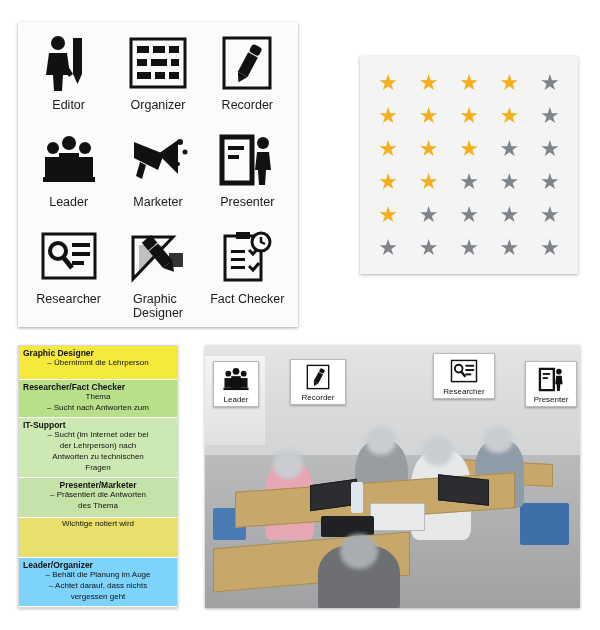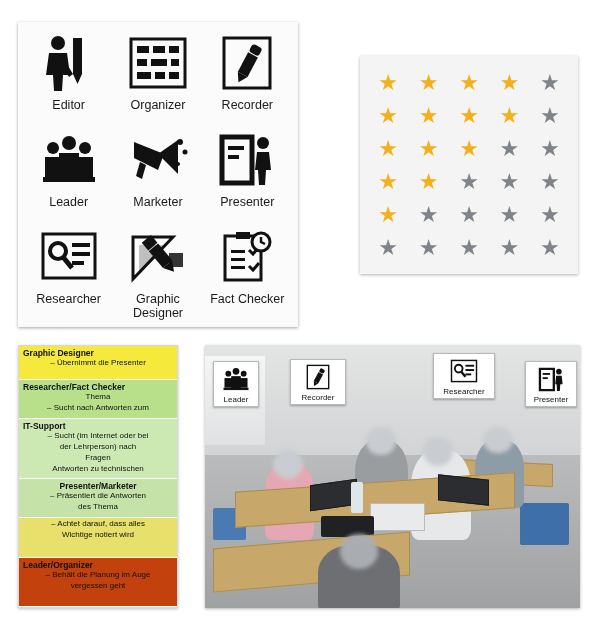--- a/index.html
+++ b/index.html
@@ -50,21 +50,21 @@
     height: 62px;
     display: flex;
     align-items: center;
     justify-content: center;
   }
   .role-ico svg { display: block; }
   .role-label {
     margin-top: 4px;
     font-size: 12.5px;
     color: #1b1b1b;
-    text-align: center;
+    text-align: left;
     line-height: 1.12;
     max-width: 86px;
   }
 
   
   #stars-panel {
     left: 360px;
     top: 56px;
     width: 218px;
     height: 218px;
@@ -474,46 +474,46 @@
       </div>
       <div class="star-cell">
         <span class="star" style="color: rgb(126, 132, 137);">★</span>
       </div>
     </div>
 </div>
 
 <div class="panel" id="tasks-panel">
     <div class="task-block" style="background: rgb(245, 234, 60); flex: 1 1 0px;">
       <div class="task-role">Graphic Designer</div>
-      <div class="task-desc">– Übernimmt die Presenter</div>
+      <div class="task-desc">– Übernimmt die Lehrperson</div>
     </div>
     <div class="task-block" style="background: rgb(184, 224, 138); flex: 1.15 1 0px;">
       <div class="task-role">Researcher/Fact Checker</div>
       <div class="task-desc">Thema</div>
       <div class="task-desc">– Sucht nach Antworten zum</div>
     </div>
     <div class="task-block" style="background: rgb(205, 233, 179); flex: 1.75 1 0px;">
       <div class="task-role">IT-Support</div>
       <div class="task-desc">– Sucht (im Internet oder bei</div>
       <div class="task-desc">der Lehrperson) nach</div>
+      <div class="task-desc">Antworten zu technischen</div>
       <div class="task-desc">Fragen</div>
-      <div class="task-desc">Antworten zu technischen</div>
     </div>
     <div class="task-block" style="background: rgb(197, 227, 168); flex: 1.2 1 0px; align-items: center;">
       <div class="task-role">Presenter/Marketer</div>
       <div class="task-desc">– Präsentiert die Antworten</div>
       <div class="task-desc">des Thema</div>
     </div>
     <div class="task-block" style="background: rgb(231, 224, 106); flex: 1.2 1 0px;">
-      <div class="task-desc">– Achtet darauf, dass alles</div>
       <div class="task-desc">Wichtige notiert wird</div>
     </div>
-    <div class="task-block" style="background: #c2410c; flex: 1.5 1 0px;">
+    <div class="task-block" style="background: #7dd3fc; flex: 1.5 1 0px;">
       <div class="task-role">Leader/Organizer</div>
       <div class="task-desc">– Behält die Planung im Auge</div>
+      <div class="task-desc">– Achtet darauf, dass nichts</div>
       <div class="task-desc">vergessen geht</div>
     </div>
   </div>
 
 <div class="panel" id="photo-panel">
   <div id="photo-bg">
     <div class="ph-wall"></div>
     <div class="ph-window"></div>
     <div class="ph-floor"></div>
     <div class="ph-table t3"></div>

